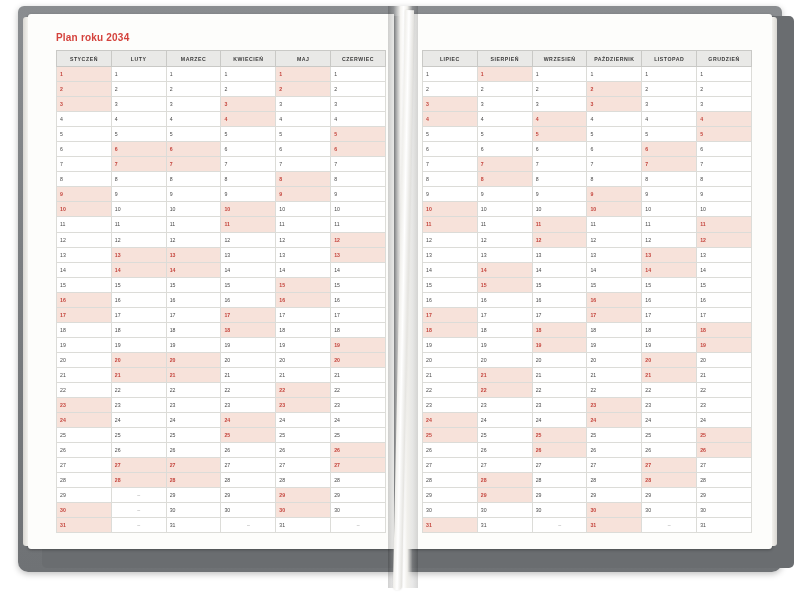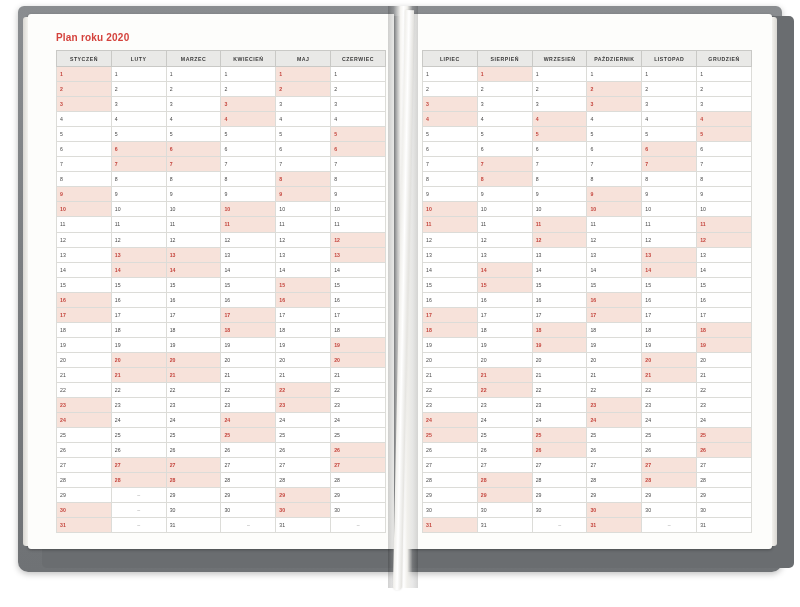--- a/index.html
+++ b/index.html
@@ -138,21 +138,21 @@
 </head>
 <body>
 
 <div id="book">
 
   <div class="cover">
     <div class="cover-inner-shadow"></div>
   </div>
 
   <div class="page left">
-    <div class="plan-title">Plan roku 2020</div>
+    <div class="plan-title">Plan roku 2034</div>
     <table class="cal left">
       <thead>
         <tr>
             <th>STYCZEŃ</th>
             <th>LUTY</th>
             <th>MARZEC</th>
             <th>KWIECIEŃ</th>
             <th>MAJ</th>
             <th>CZERWIEC</th>
           </tr>

